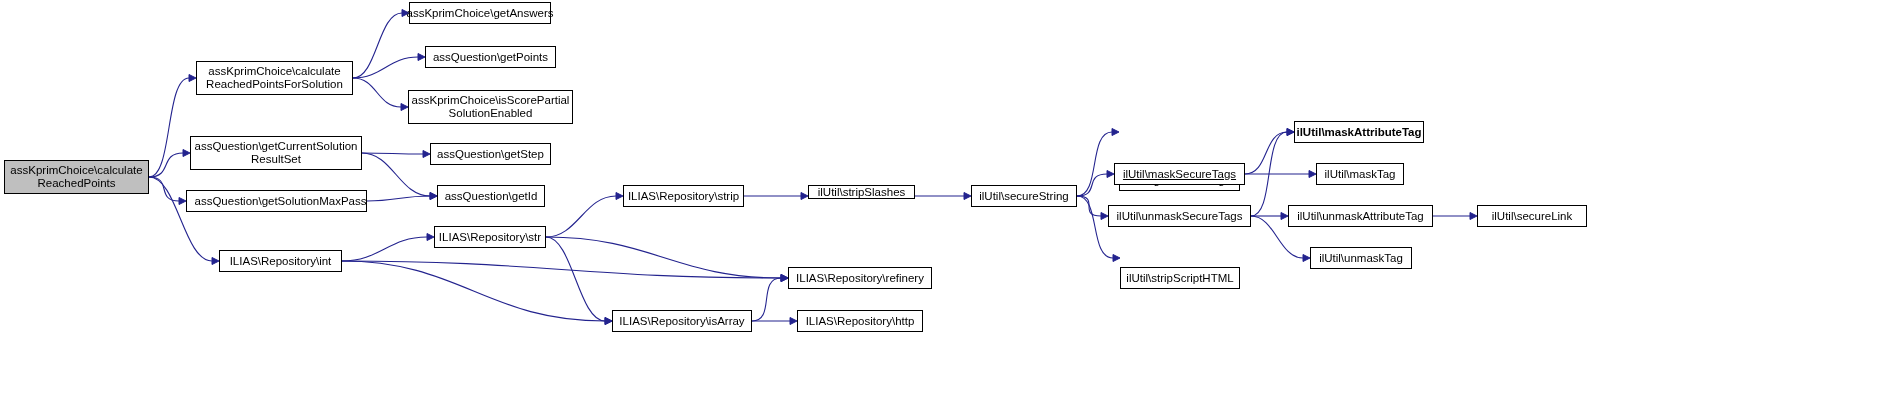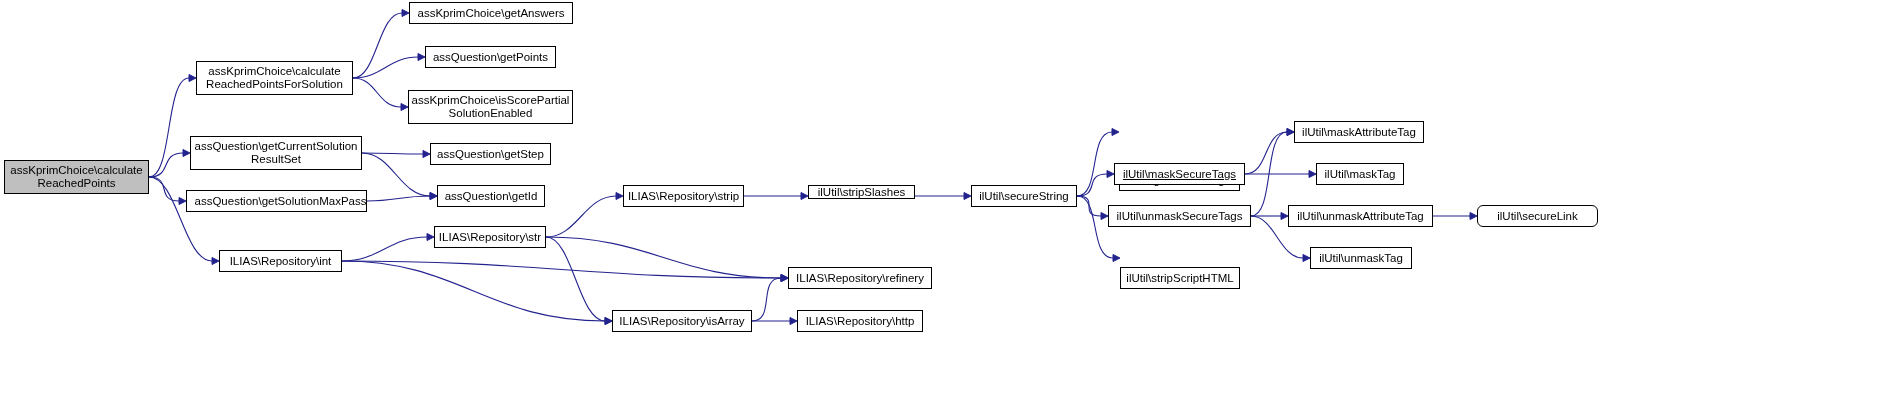--- a/index.html
+++ b/index.html
@@ -89,40 +89,40 @@
       <path d="M752,321 C776,321 757,278 781,278"></path>
       <polygon points="781,274.5 788,278 781,281.5"></polygon>
       <path d="M752,321 C776,321 766,321 790,321"></path>
       <polygon points="790,317.5 797,321 790,324.5"></polygon>
     </svg>
   <div id="node-layer">
       <div class="node root" style="left: 4px; top: 160px; width: 145px; height: 34px;">assKprimChoice\calculate
 ReachedPoints</div>
       <div class="node" style="left: 196px; top: 61px; width: 157px; height: 34px;">assKprimChoice\calculate
 ReachedPointsForSolution</div>
-      <div class="node" style="left: 409px; top: 2px; width: 164px; height: 22px;">assKprimChoice\getAnswers</div>
+      <div class="node" style="left: 409px; top: 2px; width: 142px; height: 22px;">assKprimChoice\getAnswers</div>
       <div class="node" style="left: 425px; top: 46px; width: 131px; height: 22px;">assQuestion\getPoints</div>
       <div class="node" style="left: 408px; top: 90px; width: 165px; height: 34px;">assKprimChoice\isScorePartial
 SolutionEnabled</div>
       <div class="node" style="left: 190px; top: 136px; width: 172px; height: 34px;">assQuestion\getCurrentSolution
 ResultSet</div>
       <div class="node" style="left: 430px; top: 143px; width: 121px; height: 22px;">assQuestion\getStep</div>
       <div class="node" style="left: 186px; top: 190px; width: 181px; height: 22px; padding-left: 11px;">assQuestion\getSolutionMaxPass</div>
       <div class="node" style="left: 437px; top: 185px; width: 108px; height: 22px;">assQuestion\getId</div>
       <div class="node" style="left: 219px; top: 250px; width: 123px; height: 22px;">ILIAS\Repository\int</div>
       <div class="node" style="left: 434px; top: 226px; width: 112px; height: 22px;">ILIAS\Repository\str</div>
       <div class="node" style="left: 623px; top: 185px; width: 121px; height: 22px;">ILIAS\Repository\strip</div>
       <div class="node" style="left: 808px; top: 185px; width: 107px; height: 14px;">ilUtil\stripSlashes</div>
       <div class="node" style="left: 971px; top: 185px; width: 106px; height: 22px;">ilUtil\secureString</div>
       <div class="node" style="left: 1119px; top: 121px; width: 121px; height: 22px; margin-top: 48px;">ilUtil\getSecureTags</div>
       <div class="node" style="left: 1114px; top: 163px; width: 131px; height: 22px; text-decoration: underline;">ilUtil\maskSecureTags</div>
       <div class="node" style="left: 1108px; top: 205px; width: 143px; height: 22px;">ilUtil\unmaskSecureTags</div>
       <div class="node" style="left: 1120px; top: 247px; width: 120px; height: 22px; margin-top: 20px;">ilUtil\stripScriptHTML</div>
-      <div class="node" style="left: 1294px; top: 121px; width: 130px; height: 22px;">ilUtil\maskAttributeTag</div>
+      <div class="node" style="left: 1294px; top: 121px; width: 130px; height: 22px; font-weight: bold;">ilUtil\maskAttributeTag</div>
       <div class="node" style="left: 1316px; top: 163px; width: 88px; height: 22px;">ilUtil\maskTag</div>
       <div class="node" style="left: 1288px; top: 205px; width: 145px; height: 22px;">ilUtil\unmaskAttributeTag</div>
       <div class="node" style="left: 1310px; top: 247px; width: 102px; height: 22px;">ilUtil\unmaskTag</div>
-      <div class="node" style="left: 1477px; top: 205px; width: 121px; height: 22px; border-radius: 6px;">ilUtil\secureLink</div>
+      <div class="node" style="left: 1477px; top: 205px; width: 110px; height: 22px;">ilUtil\secureLink</div>
       <div class="node" style="left: 788px; top: 267px; width: 144px; height: 22px;">ILIAS\Repository\refinery</div>
       <div class="node" style="left: 612px; top: 310px; width: 140px; height: 22px;">ILIAS\Repository\isArray</div>
       <div class="node" style="left: 797px; top: 310px; width: 126px; height: 22px;">ILIAS\Repository\http</div>
     </div>
 </div>
 
 </body></html>

